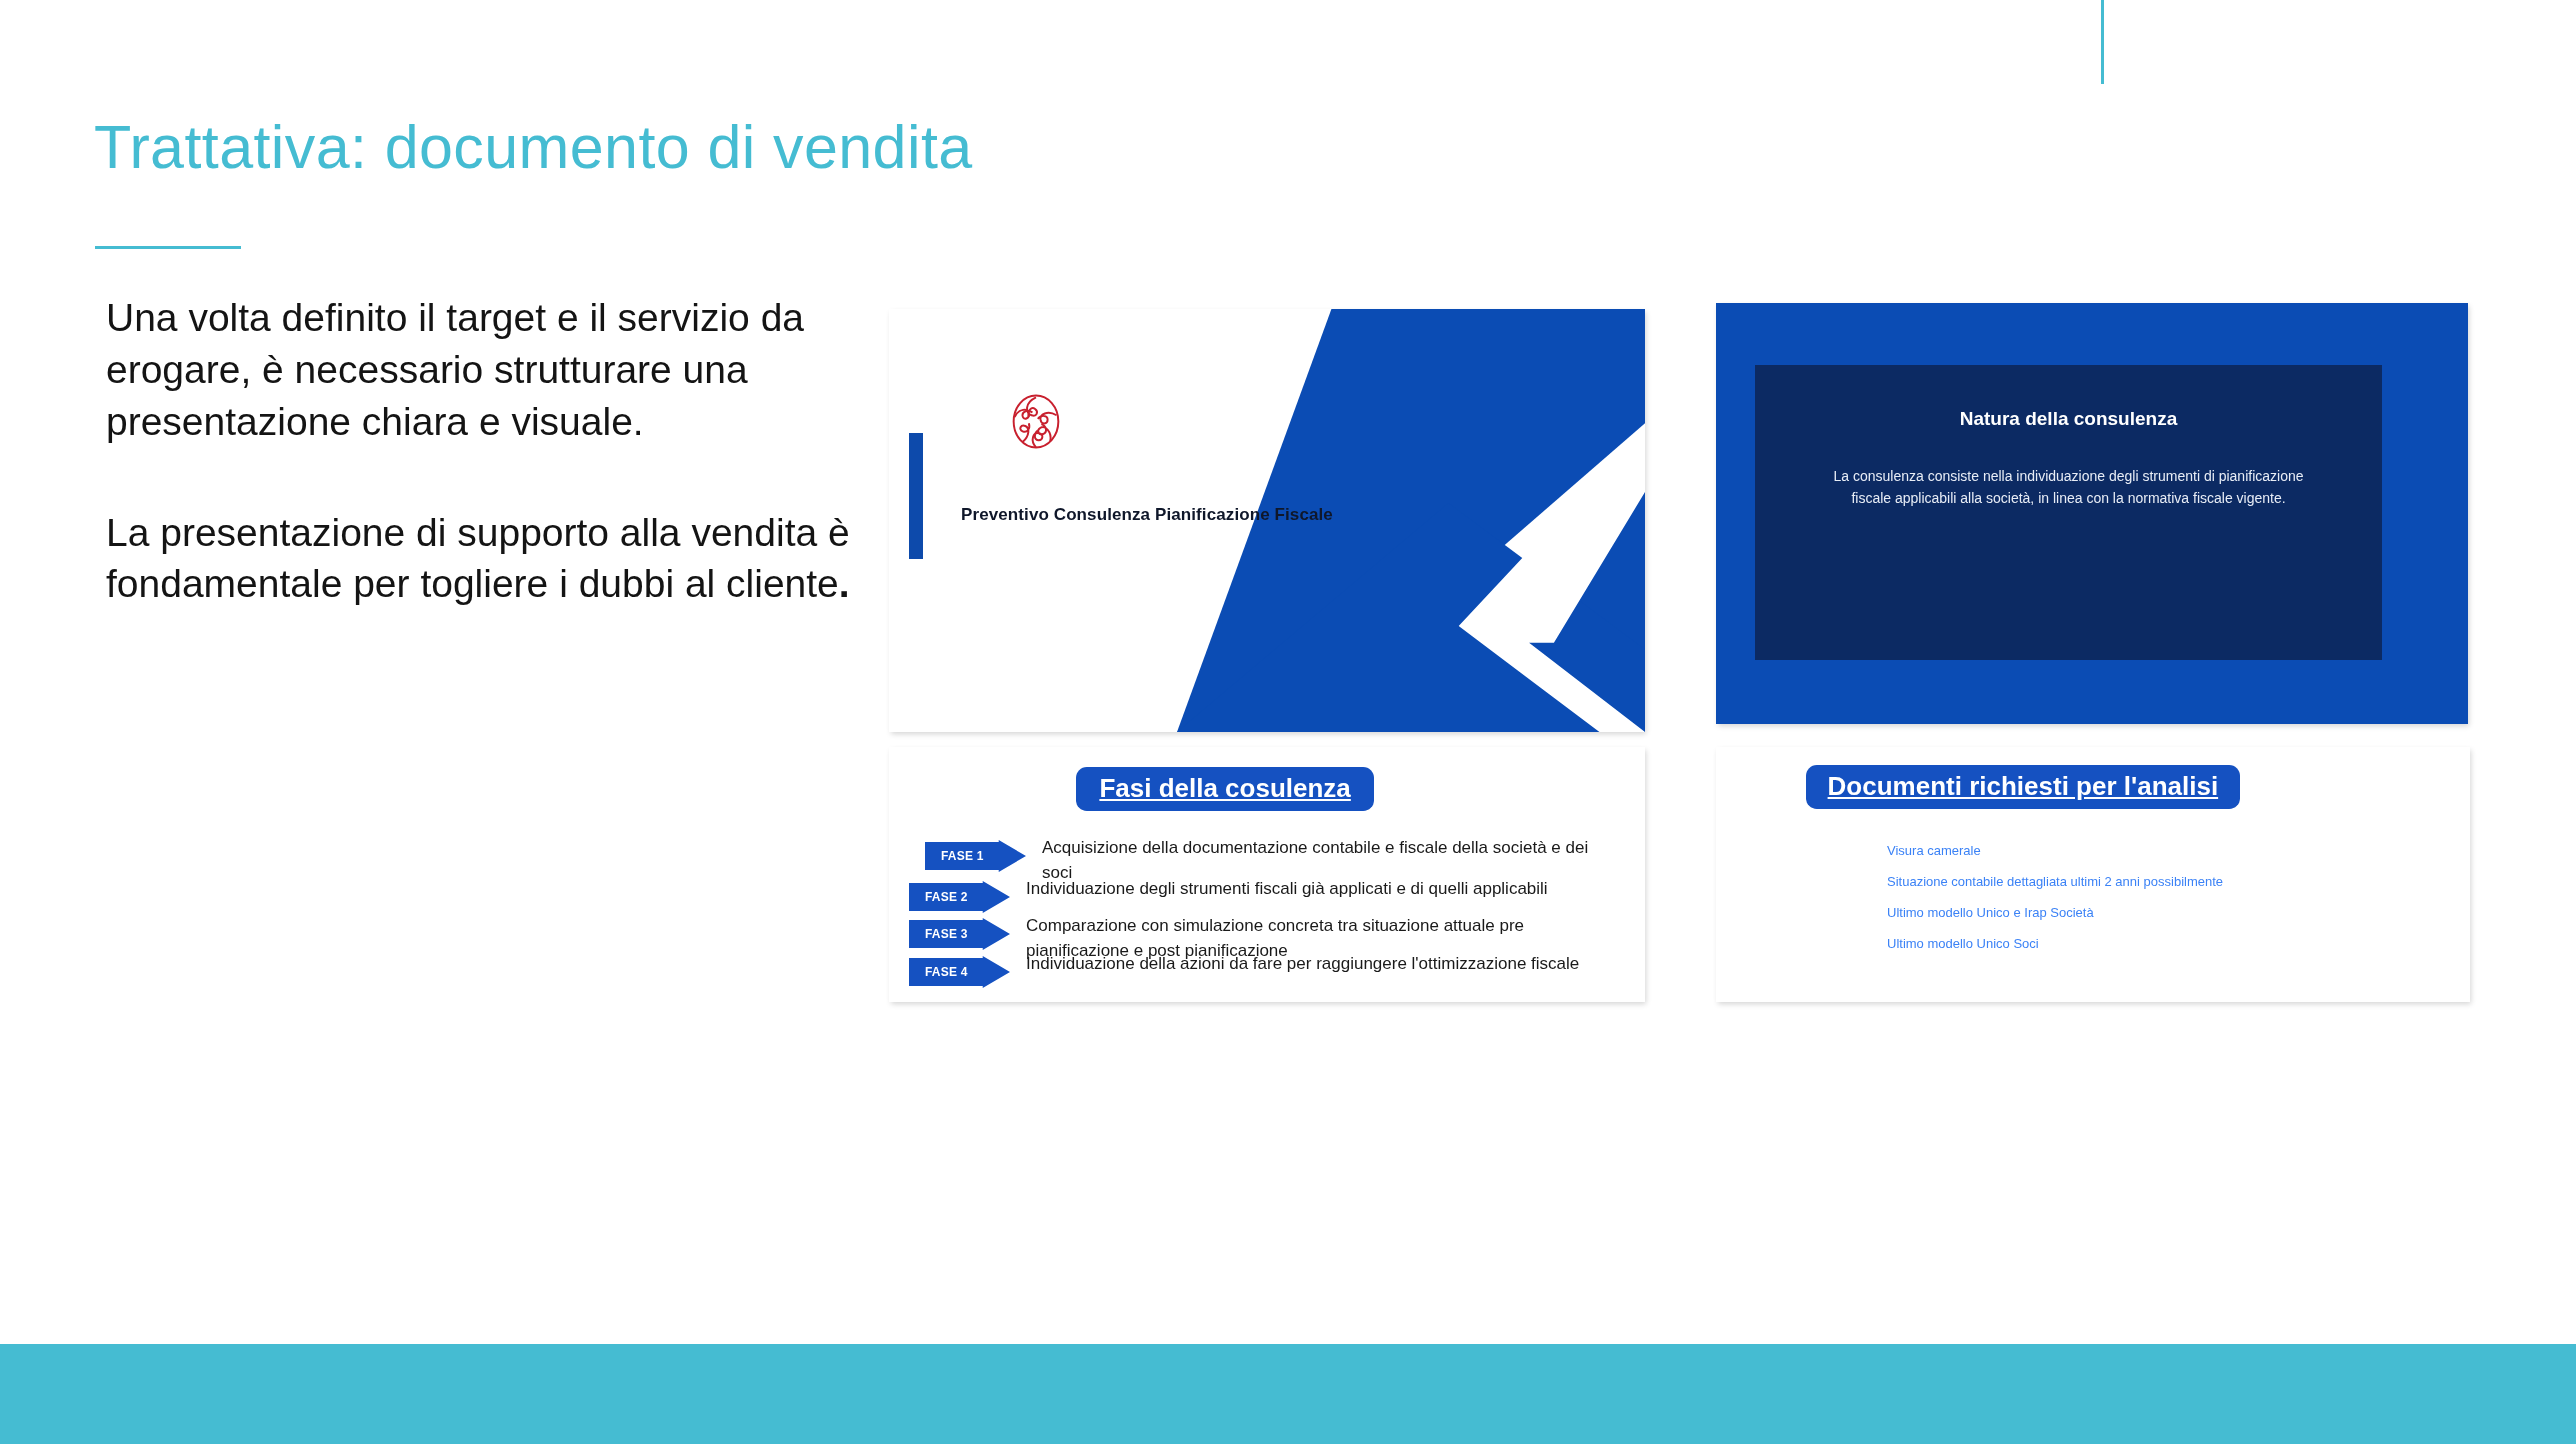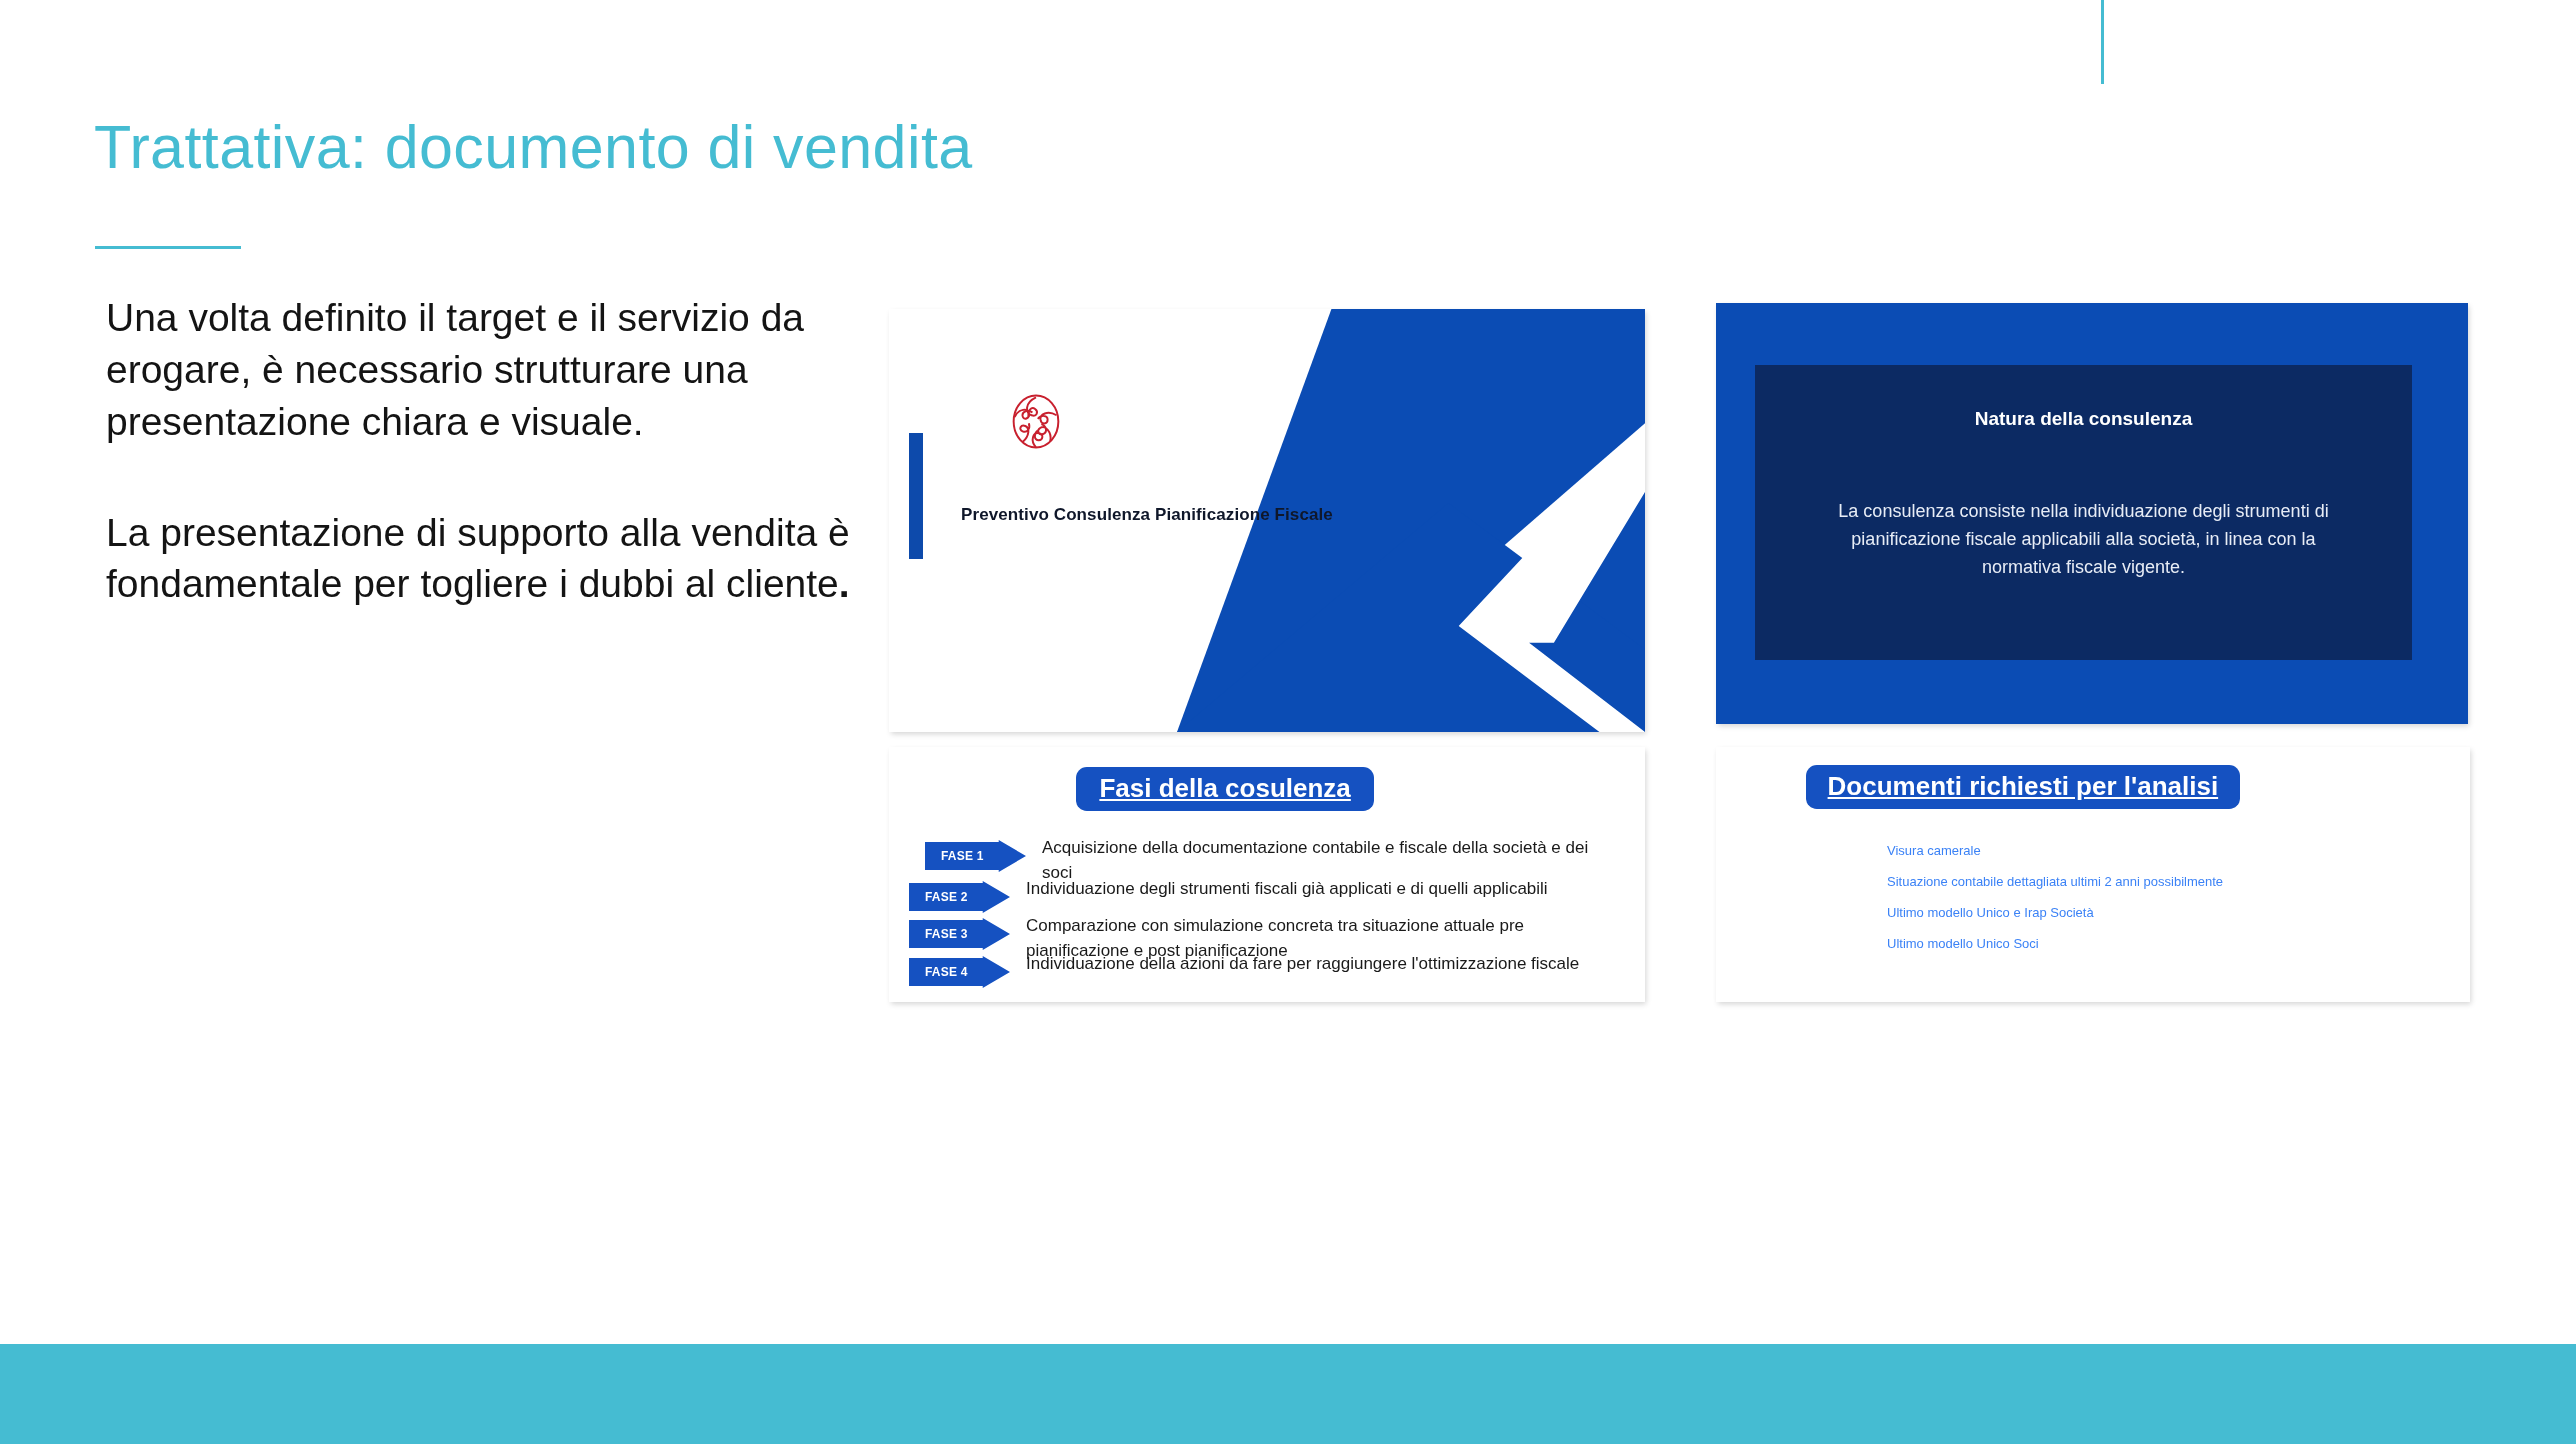--- a/index.html
+++ b/index.html
@@ -113,31 +113,30 @@
   .s1-caption {
     position: absolute; left: 72px; top: 196px;
     font-size: 17px; font-weight: 700; color: #0f172a;
     letter-spacing: 0.1px; white-space: nowrap;
   }
 
   
   .s2-inner {
     position: absolute; left: 39px; top: 62px; width: 627px; height: 295px;
     background: #0c2a63;
-    padding-left: 30px;
   }
   .s2-title {
     position: absolute; left: 0; right: 0; top: 43px;
     text-align: center; color: #ffffff;
     font-size: 19px; font-weight: 700;
   }
   .s2-text {
     position: absolute; left: 65px; right: 65px; top: 101px;
     text-align: center; color: #e8edf6;
-    font-size: 18px; line-height: 1.55; font-weight: 400; margin-top: 32px;
+    font-size: 14px; line-height: 1.55; font-weight: 400;
   }
 
   
   .pill {
     position: absolute;
     background: #1551c1;
     color: #ffffff;
     border-radius: 10.8px;
     font-weight: 700;
     text-align: center;

